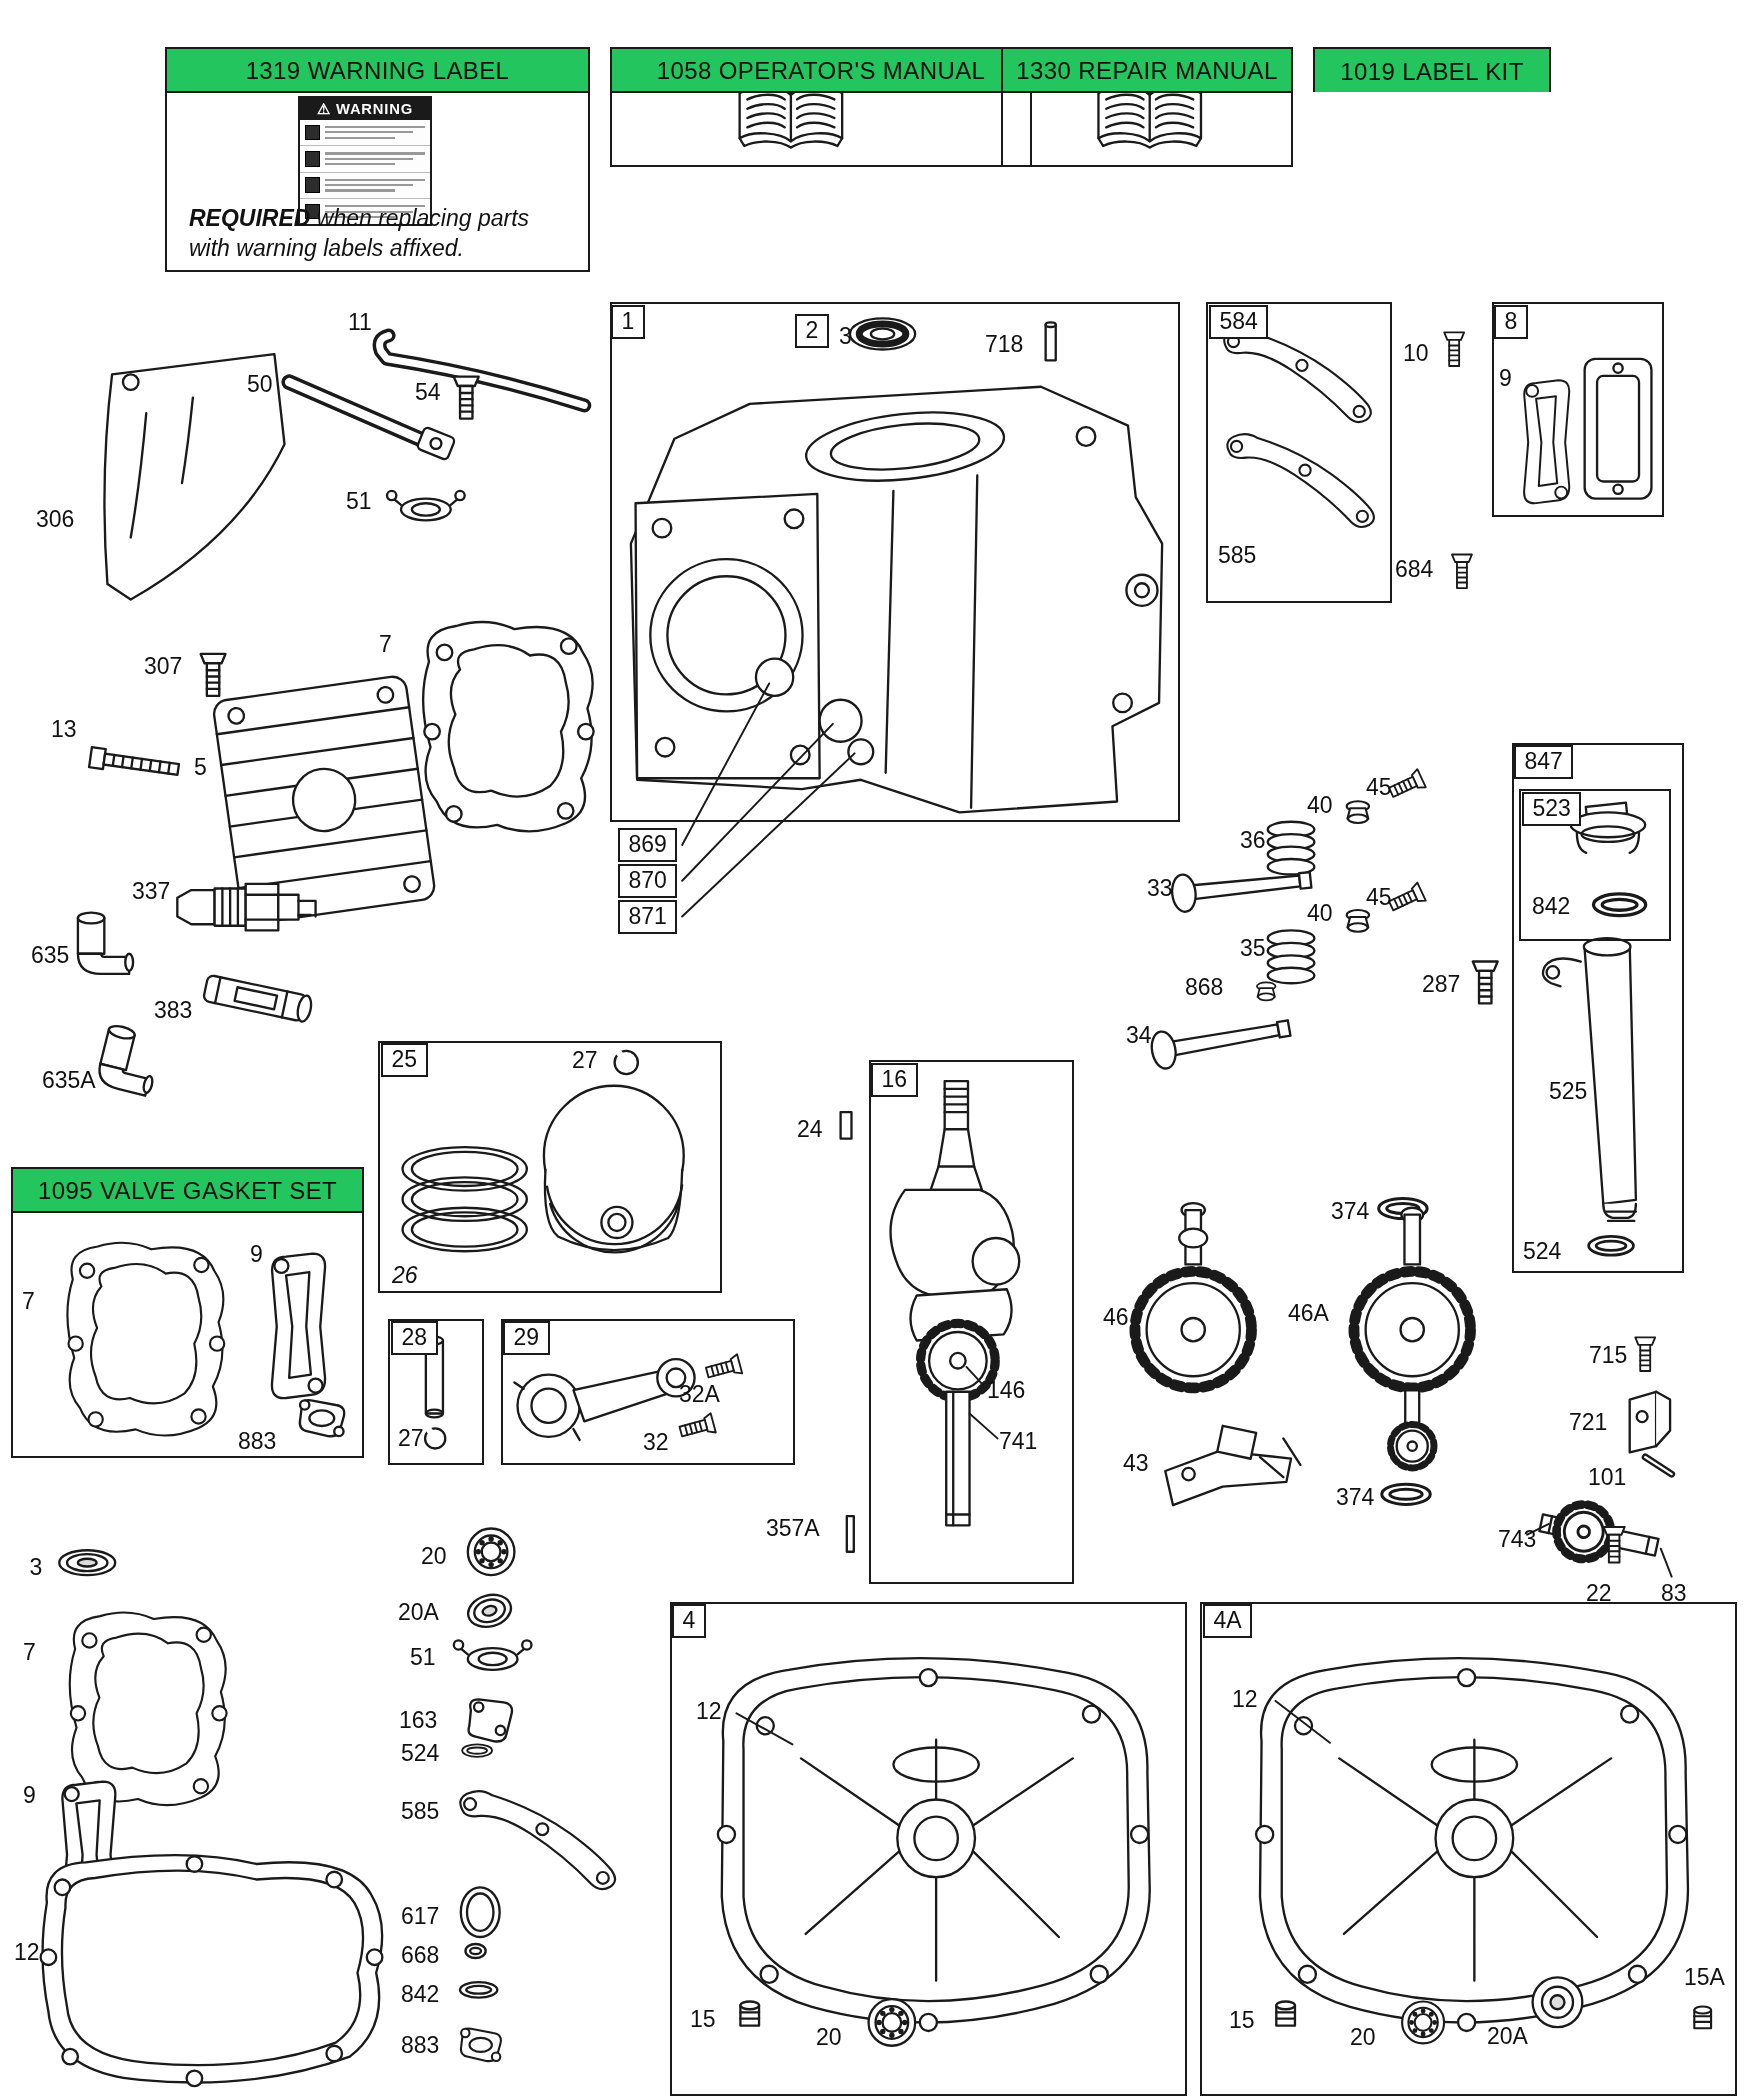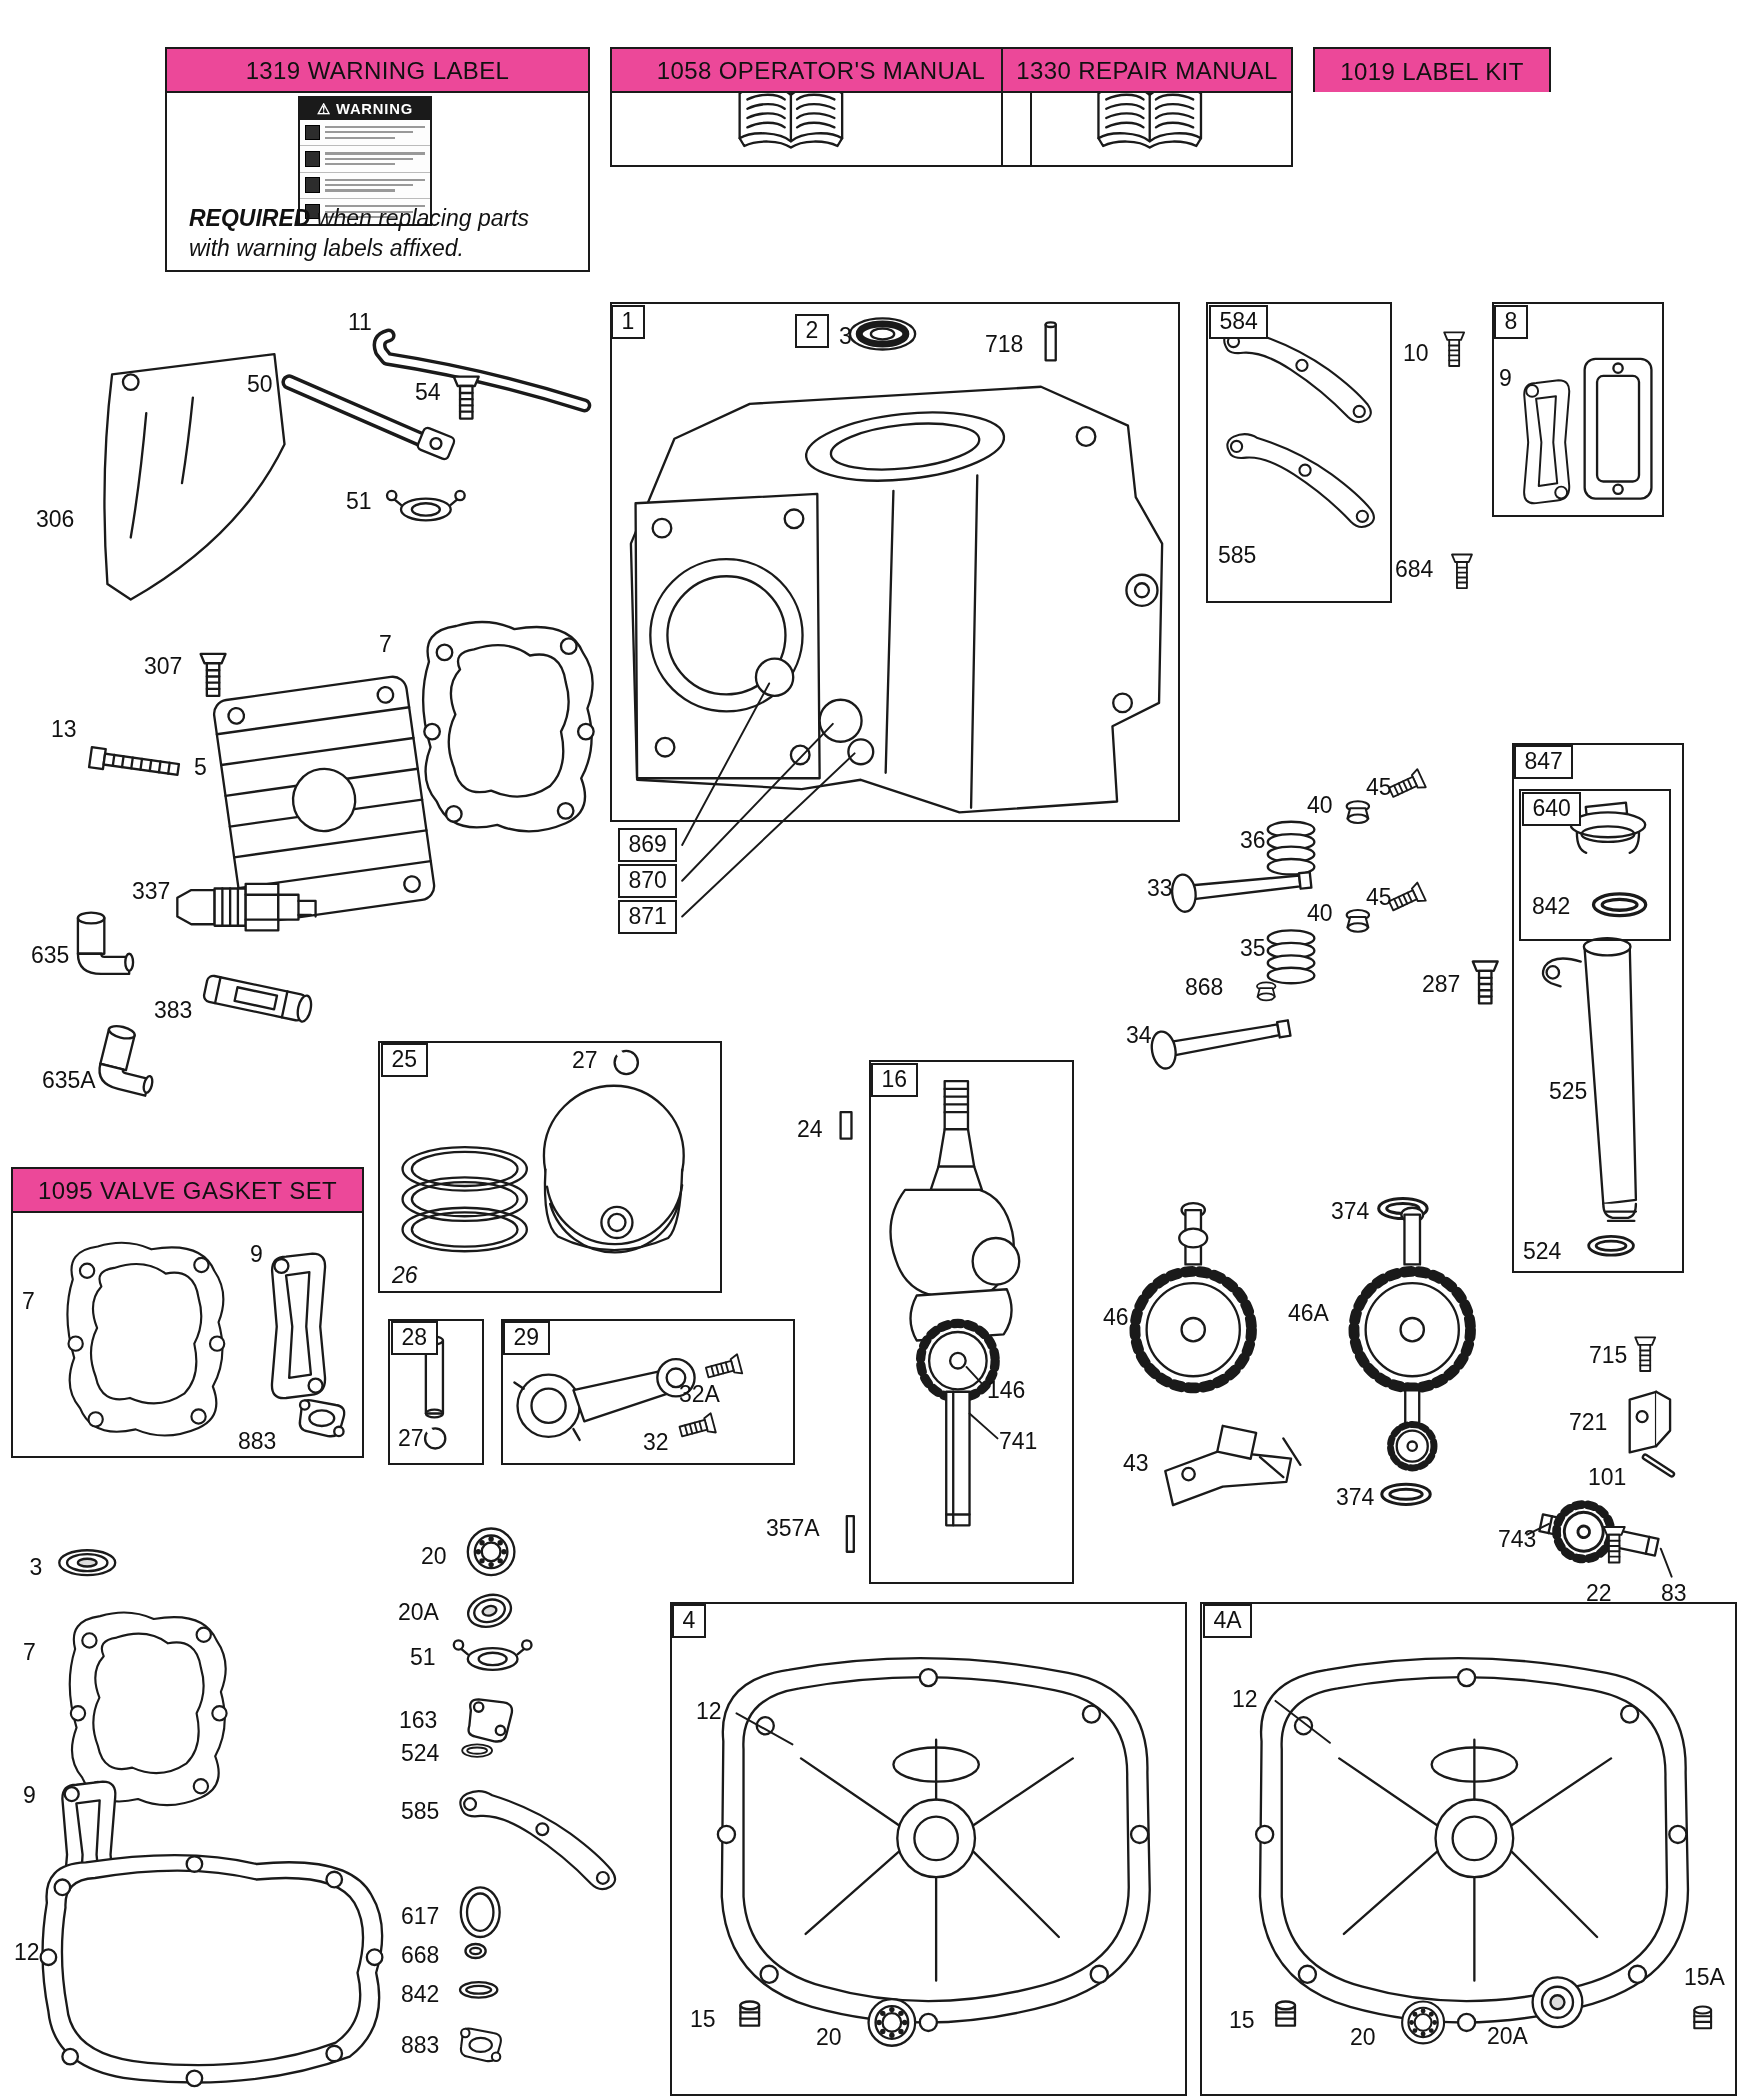--- a/index.html
+++ b/index.html
@@ -3,21 +3,21 @@
 <meta charset="utf-8">
 <style>
   * { margin:0; padding:0; box-sizing:border-box; }
   html,body { background:#fff; }
   body { width:1748px; height:2097px; font-family:"Liberation Sans", sans-serif; color:#111; }
   .canvas { position:relative; width:1748px; height:2097px; overflow:hidden; background:#fff; }
   .art { position:absolute; left:0; top:0; width:1748px; height:2097px; }
   .box { position:absolute; border:2.3px solid #1a1a1a; }
   .inner-box { position:absolute; border:2.3px solid #1a1a1a; }
   .box-title { width:100%; text-align:center; font-size:24px; letter-spacing:0.4px;
-               padding:7.8px 6.2px 6.2px; border-bottom:2.3px solid #1a1a1a; white-space:nowrap; background:#ec4899; }
+               padding:7.8px 6.2px 6.2px; border-bottom:2.3px solid #1a1a1a; white-space:nowrap; background:#22c55e; }
   .title-only { border-bottom:none; padding-top:8.5px; }
   .callout { position:absolute; font-size:23px; white-space:nowrap; color:#111; }
   .gbox { position:absolute; border:2.3px solid #1a1a1a; background:#fff; font-size:23px;
           padding:2.3px 8.5px 3.1px; line-height:1.05; }
   .warnlabel { position:absolute; left:131px; top:47px; width:134px; border:2.3px solid #1a1a1a; background:#fdfdfd; }
   .warnhead { background:#1a1a1a; color:#fff; font-size:14.8px; font-weight:bold; text-align:center; padding:2.3px 0; letter-spacing:0.8px; }
   .warnrow { display:flex; align-items:center; gap:4.7px; padding:3.1px 4.7px; border-bottom:0.8px solid #bbb; }
   .warnrow:last-child { border-bottom:none; }
   .warnicon { width:15.5px; height:15.5px; background:#2c2c2c; border:0.8px solid #000; flex:0 0 auto; }
   .warnlines { flex:1; }
@@ -530,21 +530,21 @@
 
 
   <div class="box" style="left:670px; top:1602px; width:517px; height:494px;"></div>
   <div class="box" style="left:1200px; top:1602px; width:537px; height:494px;"></div>
 
   <span class="gbox" style="left:611px; top:305px;">1</span>
   <span class="gbox" style="left:795px; top:314px;">2</span>
   <span class="gbox" style="left:1209px; top:305px;">584</span>
   <span class="gbox" style="left:1494px; top:305px;">8</span>
   <span class="gbox" style="left:1514px; top:745px;">847</span>
-  <span class="gbox" style="left:1522px; top:792px;">640</span>
+  <span class="gbox" style="left:1522px; top:792px;">523</span>
   <span class="gbox" style="left:381px; top:1043px;">25</span>
   <span class="gbox" style="left:391px; top:1321px;">28</span>
   <span class="gbox" style="left:503px; top:1321px;">29</span>
   <span class="gbox" style="left:871px; top:1063px;">16</span>
   <span class="gbox" style="left:672px; top:1604px;">4</span>
   <span class="gbox" style="left:1203px; top:1604px;">4A</span>
   <span class="gbox" style="left:618px; top:828px;">869</span>
   <span class="gbox" style="left:618px; top:864px;">870</span>
   <span class="gbox" style="left:618px; top:900px;">871</span>
 

